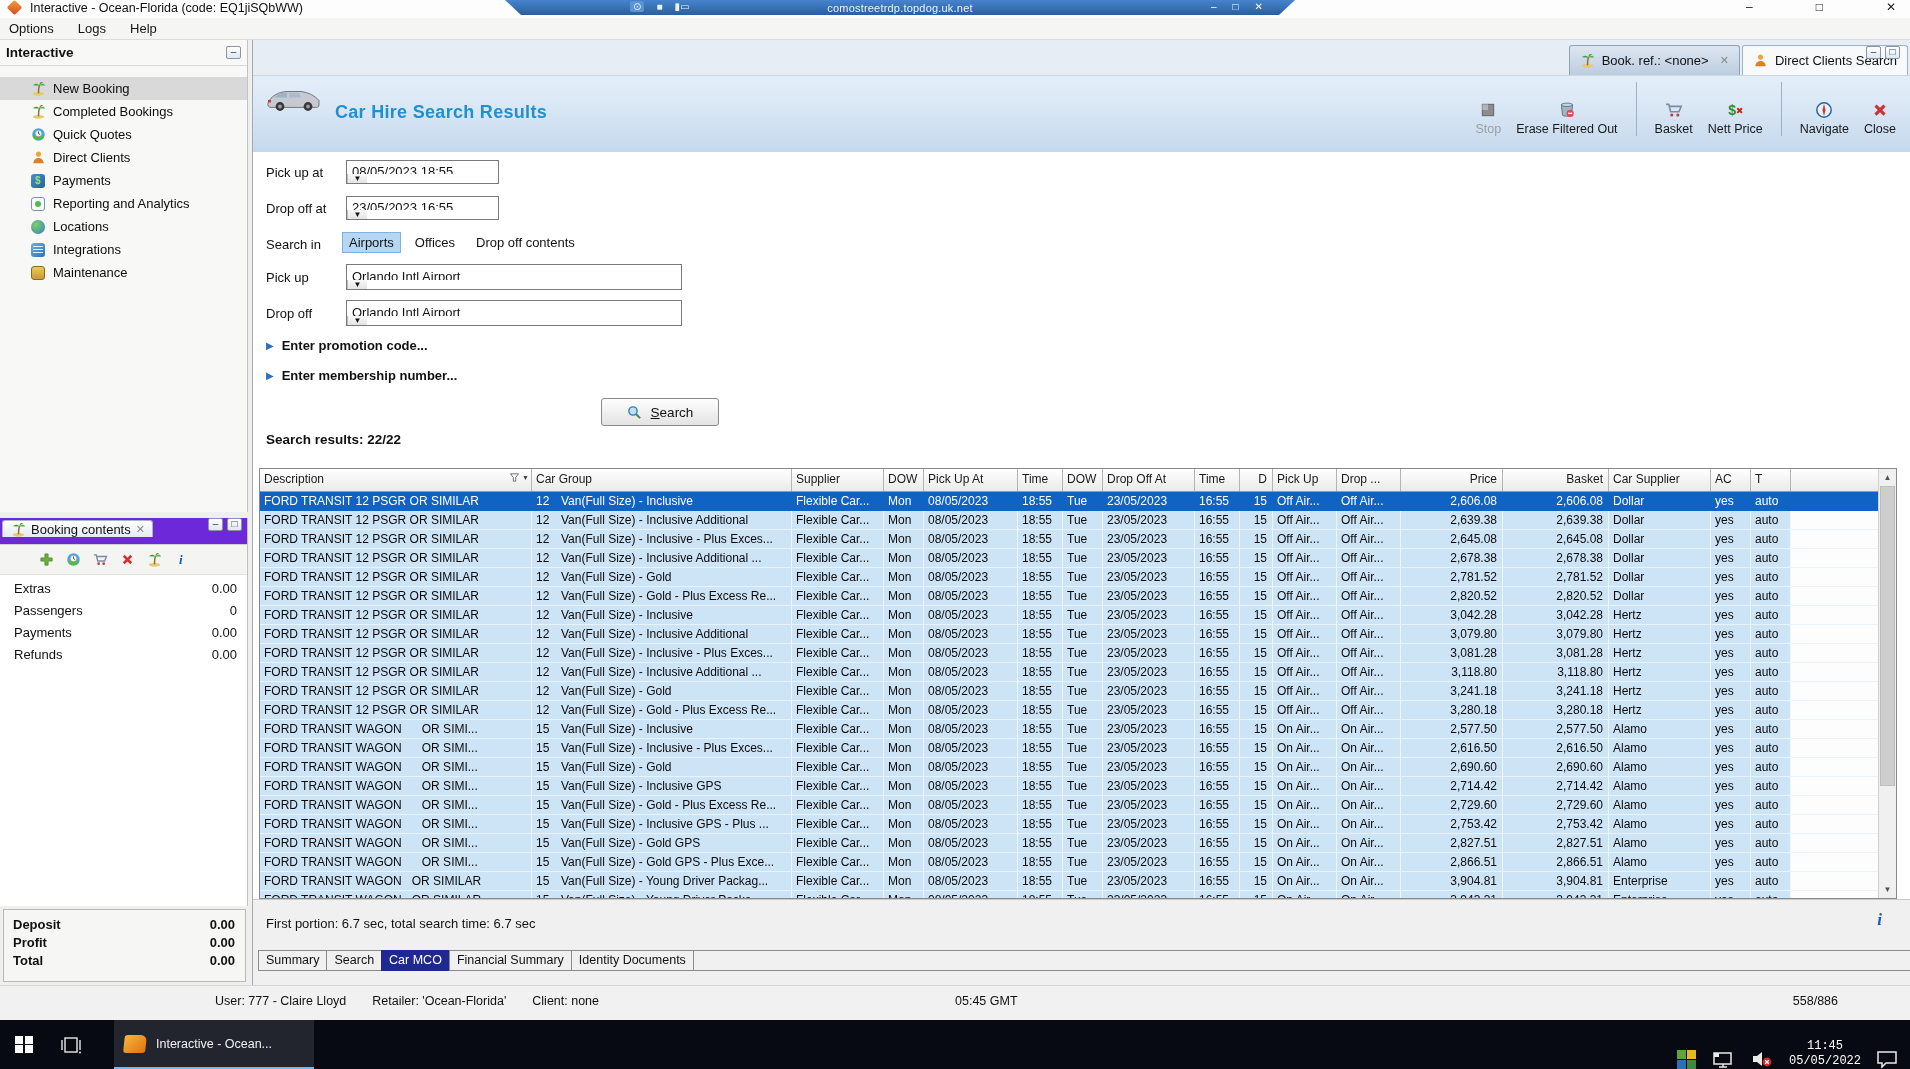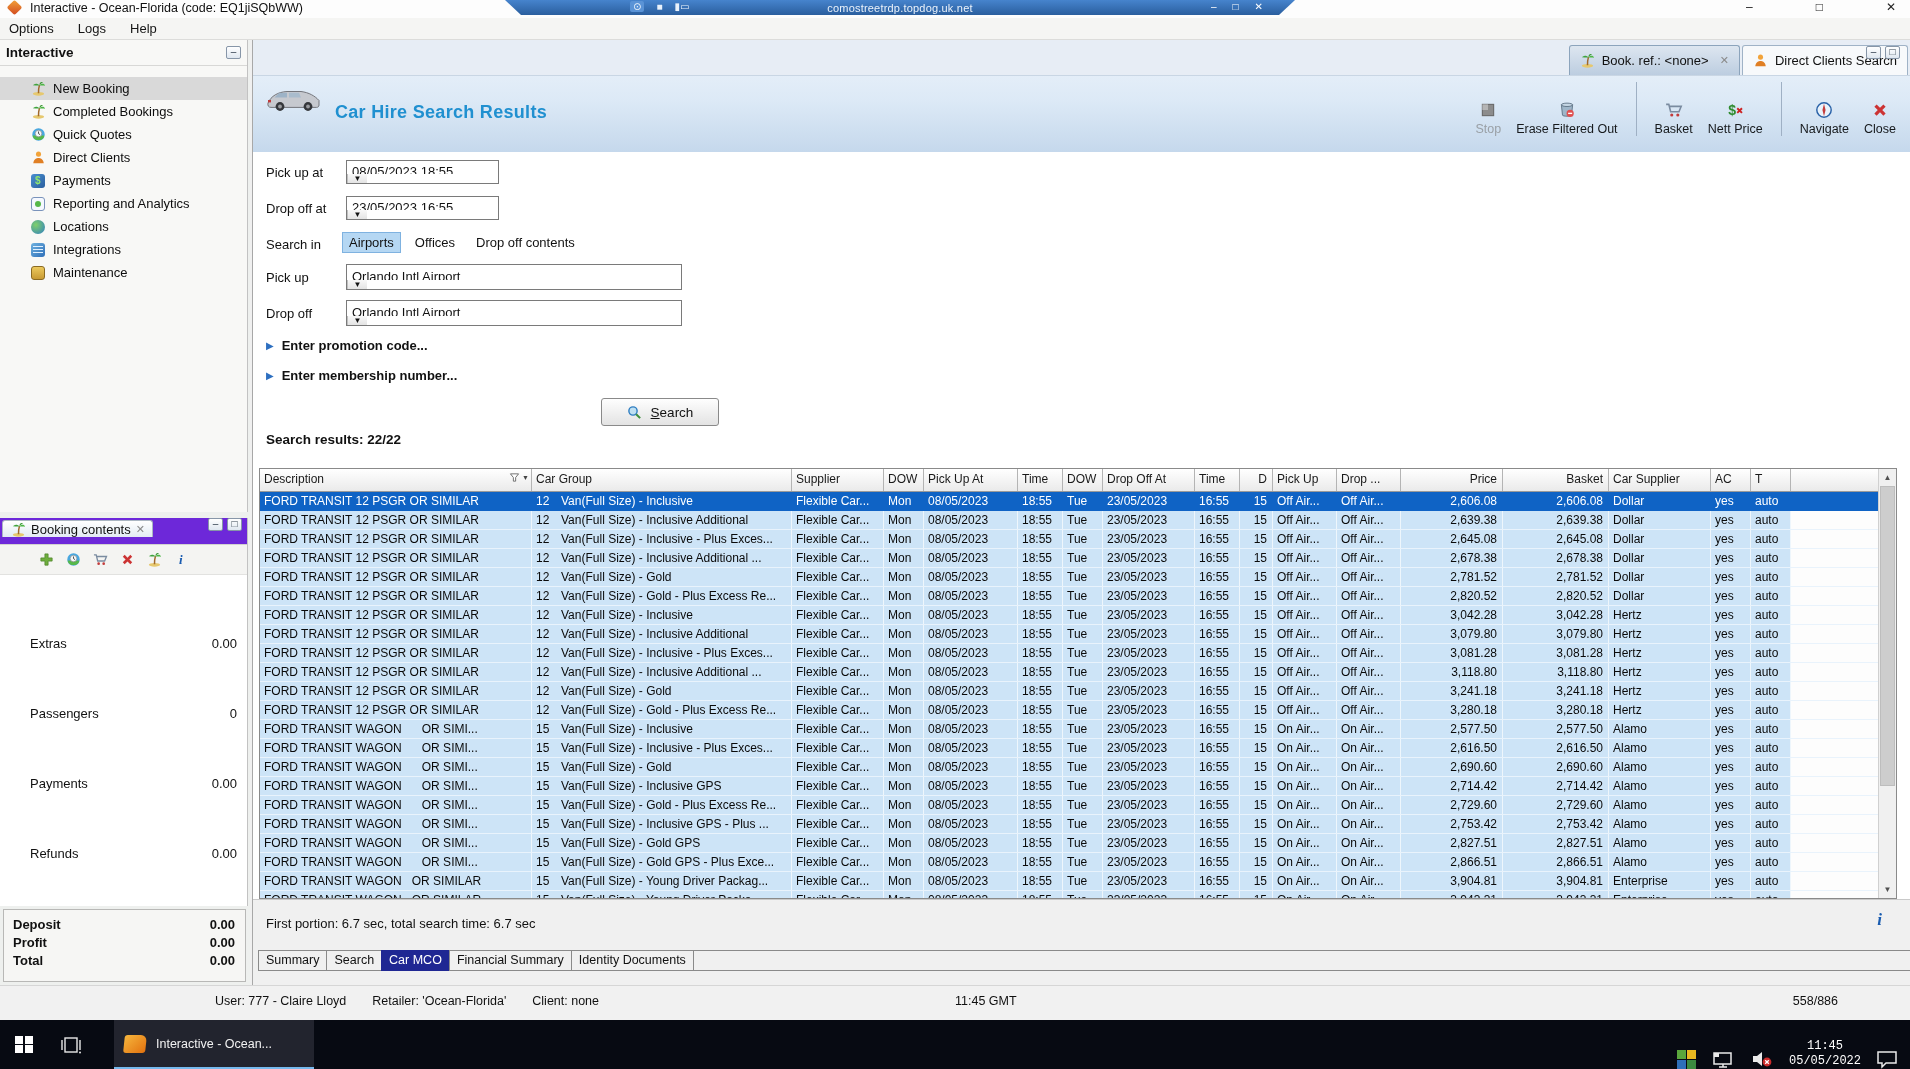--- a/index.html
+++ b/index.html
@@ -56,21 +56,21 @@
   #booking-panel { position:absolute; left:0; top:478px; width:248px; height:388px; background:#ffffff; border-right:1px solid #c2c2c2; }
   #bk-head { height:27px; background:#6d28d9; display:flex; align-items:flex-start; border-bottom:1px solid #d2d2d0; }
   #bk-tab { display:flex; align-items:center; gap:5px; background:linear-gradient(#ffffff,#e2ebf3);
     border:1px solid #aab6c2; border-bottom:none; border-radius:3px 3px 0 0; padding:0 7px; margin:2px 0 0 2px; }
   #bk-tab .t { font-size:13px; }
   #bk-head .spacer { flex:1; }
   #bk-winbtns { display:flex; align-items:center; padding-right:5px; }
   #bk-toolbar { height:30px; display:flex; align-items:center; justify-content:flex-end; gap:11px; padding-right:58px;
     background:#f4f4f2; border-bottom:1px solid #e2e2e0; }
   #bk-rows { padding-top:6px; }
-  .bk-row { height:22px; display:flex; align-items:flex-end; padding:0 10px 0 30px;margin-top:48px; }
+  .bk-row { height:22px; display:flex; align-items:flex-start; padding:0 10px 0 14px; }
   .bk-row .lbl { flex:1; font-size:13px; }
   .bk-row .val { font-size:13px; }
   .closex { color:#8a8a8a; font-size:11px; font-weight:bold; }
   
   #totals { position:absolute; left:3px; top:869px; width:243px; height:73px; background:#f6f6f4;
     border:1px solid #b8b8b6; padding:7px 10px 0 9px; }
   .tot-row { height:18px; display:flex; }
   .tot-row .lbl { flex:1; font-weight:bold; font-size:13px; }
   .tot-row .val { font-weight:bold; font-size:13px; }
   
@@ -1014,21 +1014,21 @@
         </div>
     </div>
   </div>
 
   <div id="statusbar">
     <div id="sb-left">
       <span>User: 777 - Claire Lloyd</span>
       <span>Retailer: 'Ocean-Florida'</span>
       <span>Client: none</span>
     </div>
-    <div id="sb-center">11:45 GMT</div>
+    <div id="sb-center">05:45 GMT</div>
     <div id="sb-right">558/886</div>
   </div>
 
   <div id="taskbar">
     <div class="tk-btn">
       <span id="start-logo">
           <span></span>
           <span></span>
           <span></span>
           <span></span>

